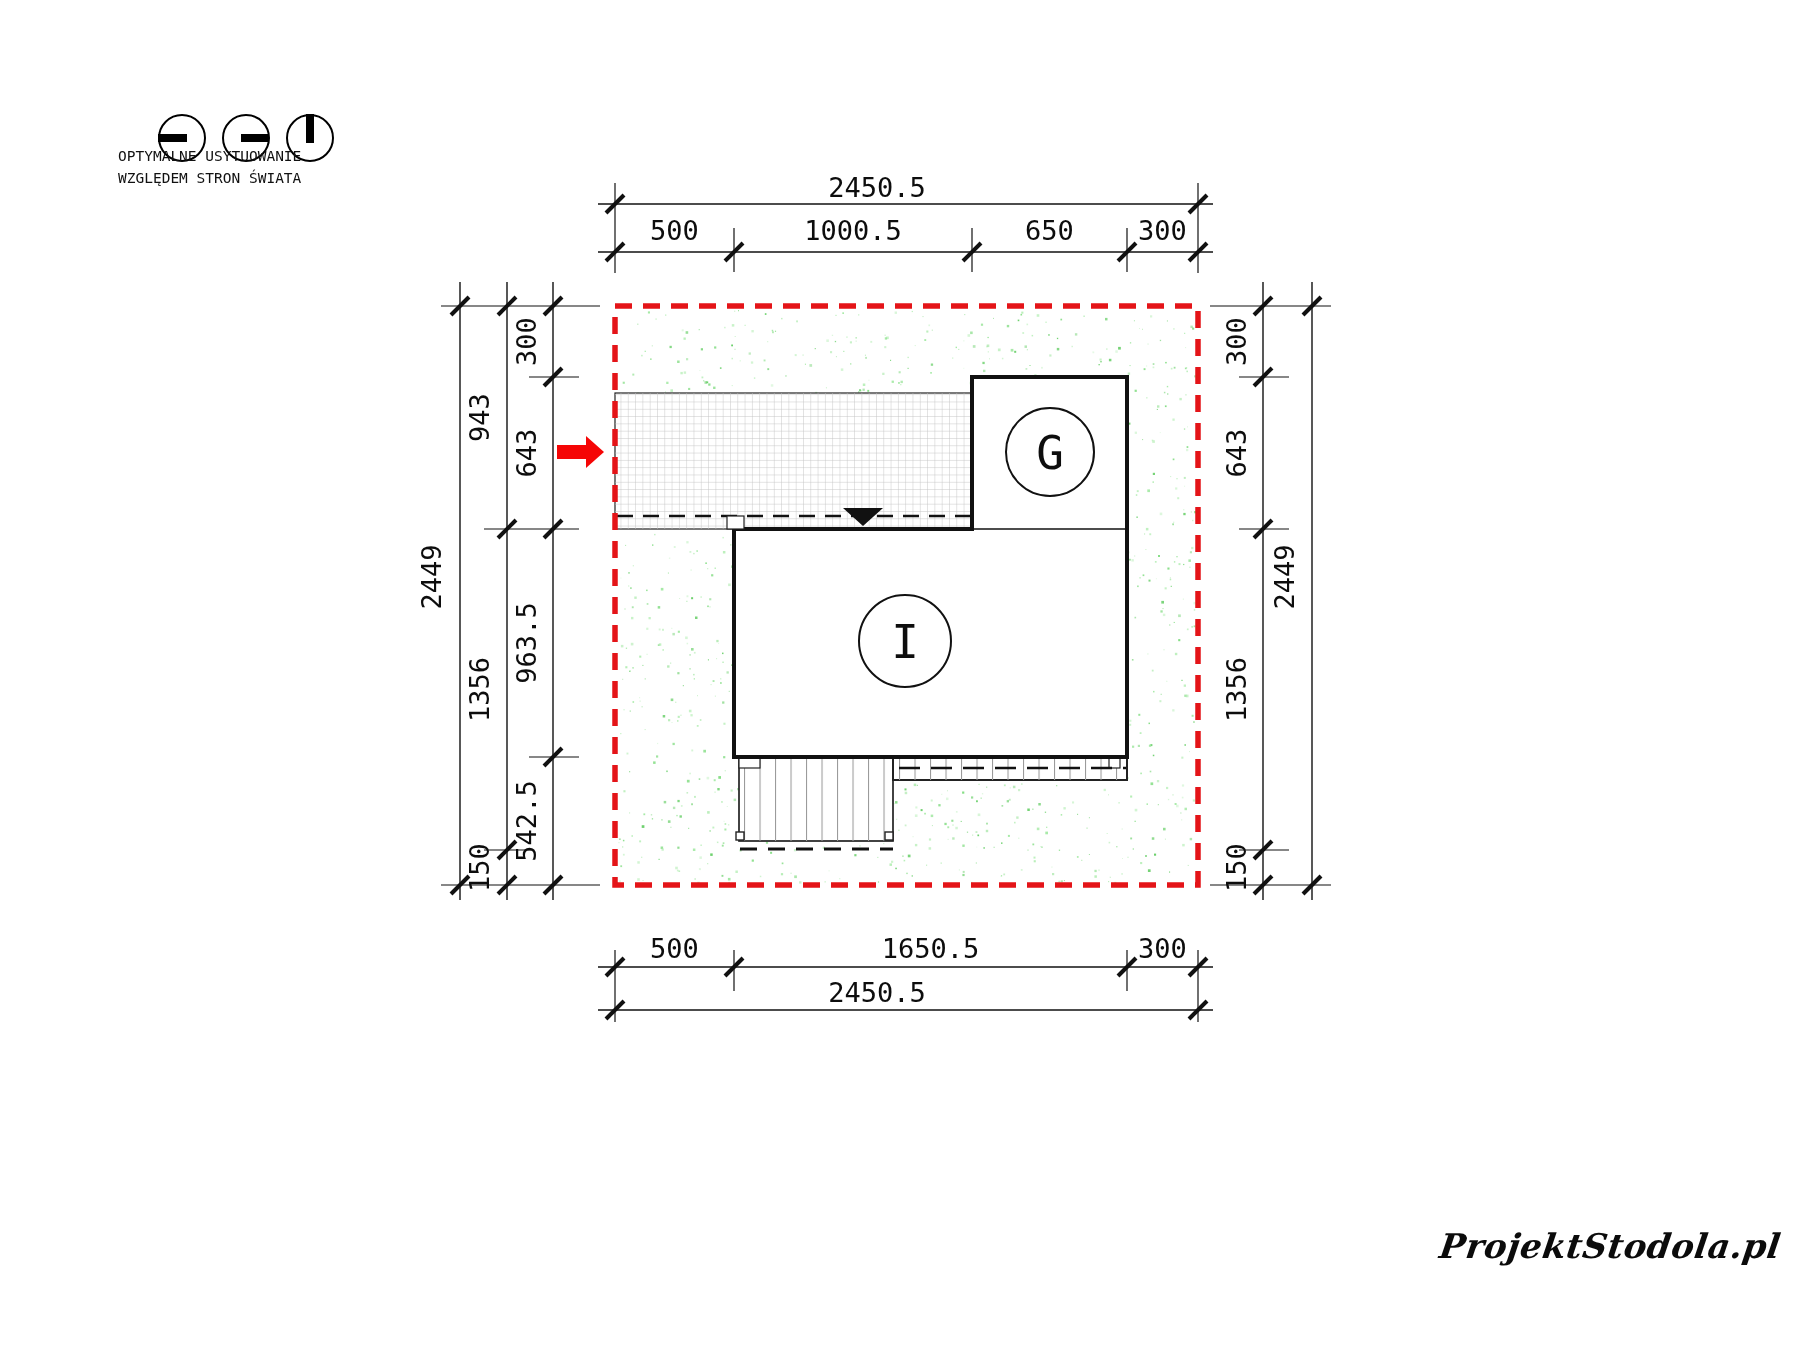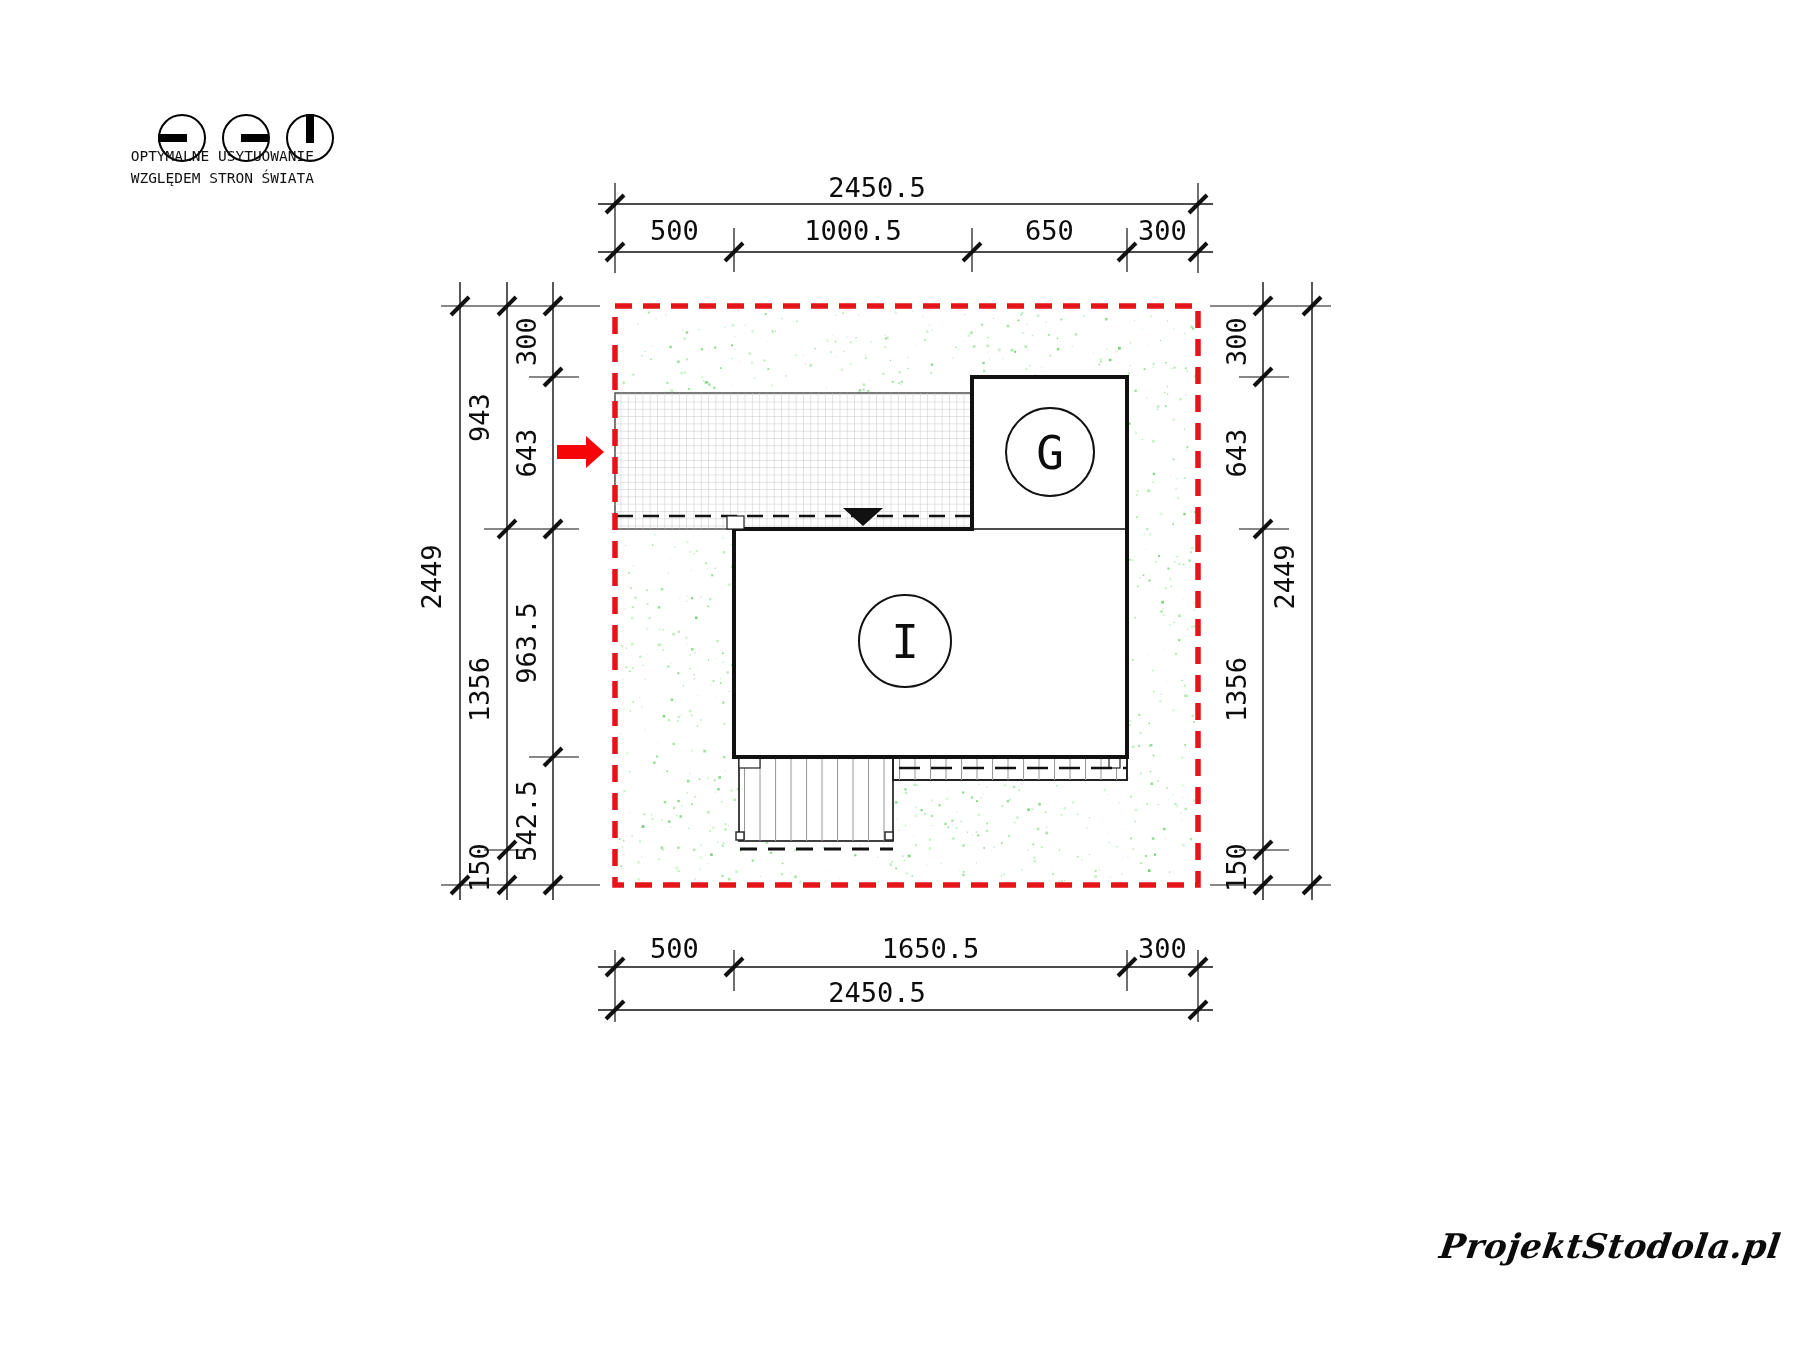--- a/index.html
+++ b/index.html
@@ -13,21 +13,21 @@
   
   .legend{position:absolute;left:0;top:0;}
   .legend-icons{position:absolute;left:158px;top:114px;display:flex;gap:16px;}
   .legend-circle{position:relative;width:48px;height:48px;border:2.5px solid #000;border-radius:50%;box-sizing:border-box;background:#fff;}
   .legend-circle .bar{position:absolute;background:#000;}
   .bar-west{left:-2px;top:18px;width:29px;height:8px;}
   .bar-east{left:17px;top:18px;width:27px;height:8px;}
   .bar-north{left:18px;top:-2px;width:8px;height:29px;}
   .legend-text{
     position:absolute;left:118px;top:146px;width:196px;
-    text-align:right;font-size:14.5px;line-height:1.5;color:#111;
+    text-align:left;font-size:14.5px;line-height:1.5;color:#111;
     letter-spacing:0px;white-space:nowrap;
   }
   
   .watermark{
     position:absolute;left:1440px;top:1226px;width:260px;
     text-align:right;
     font-family:"DejaVu Serif", serif;
     font-style:italic;font-weight:700;font-size:34px;color:#0b0b0b;
     transform:skewX(-8deg);
     letter-spacing:0.5px;

